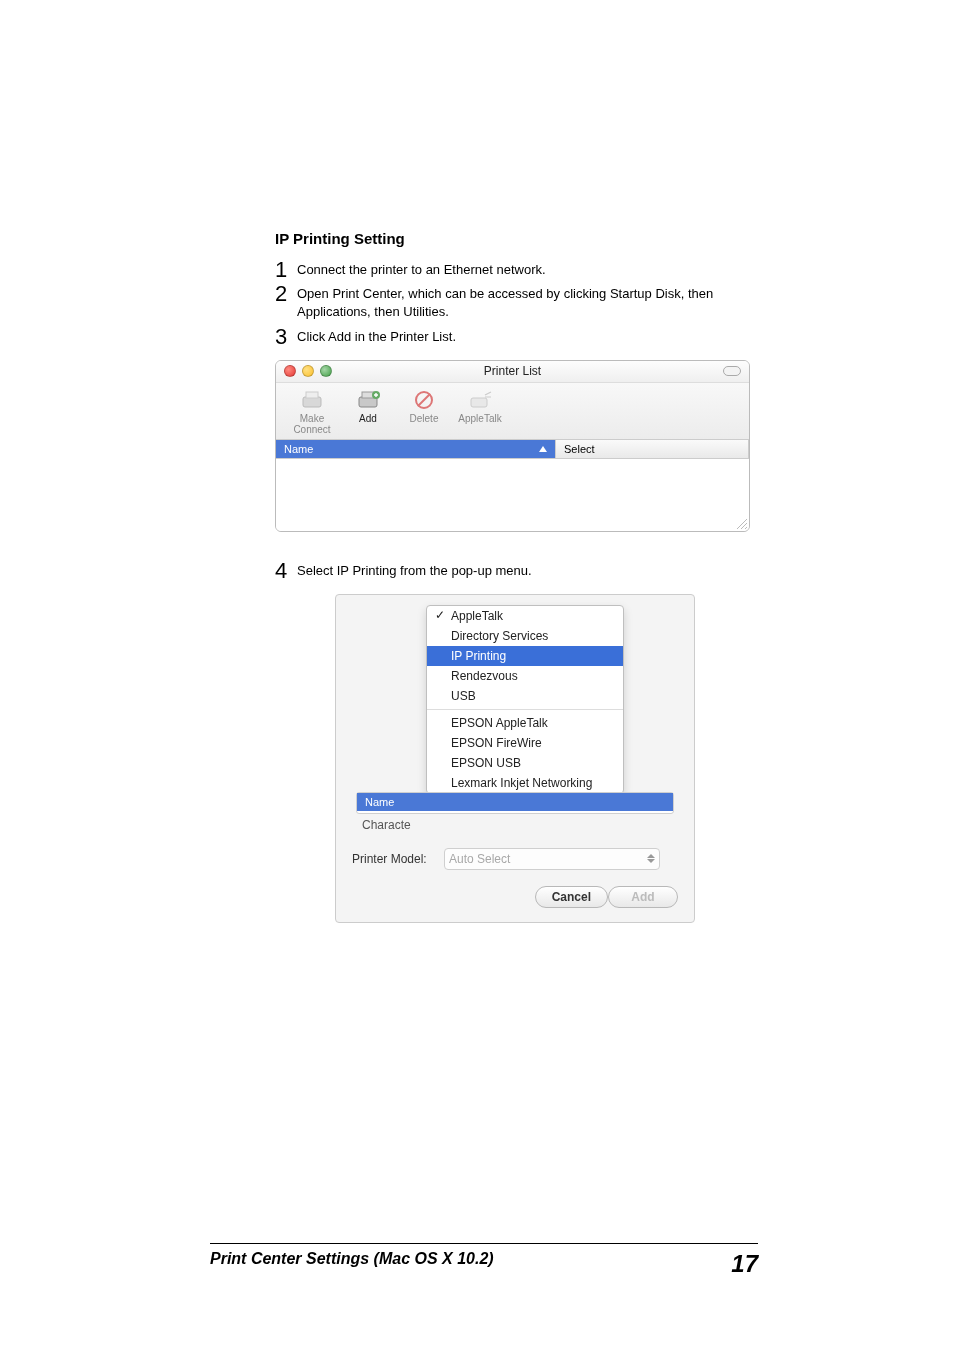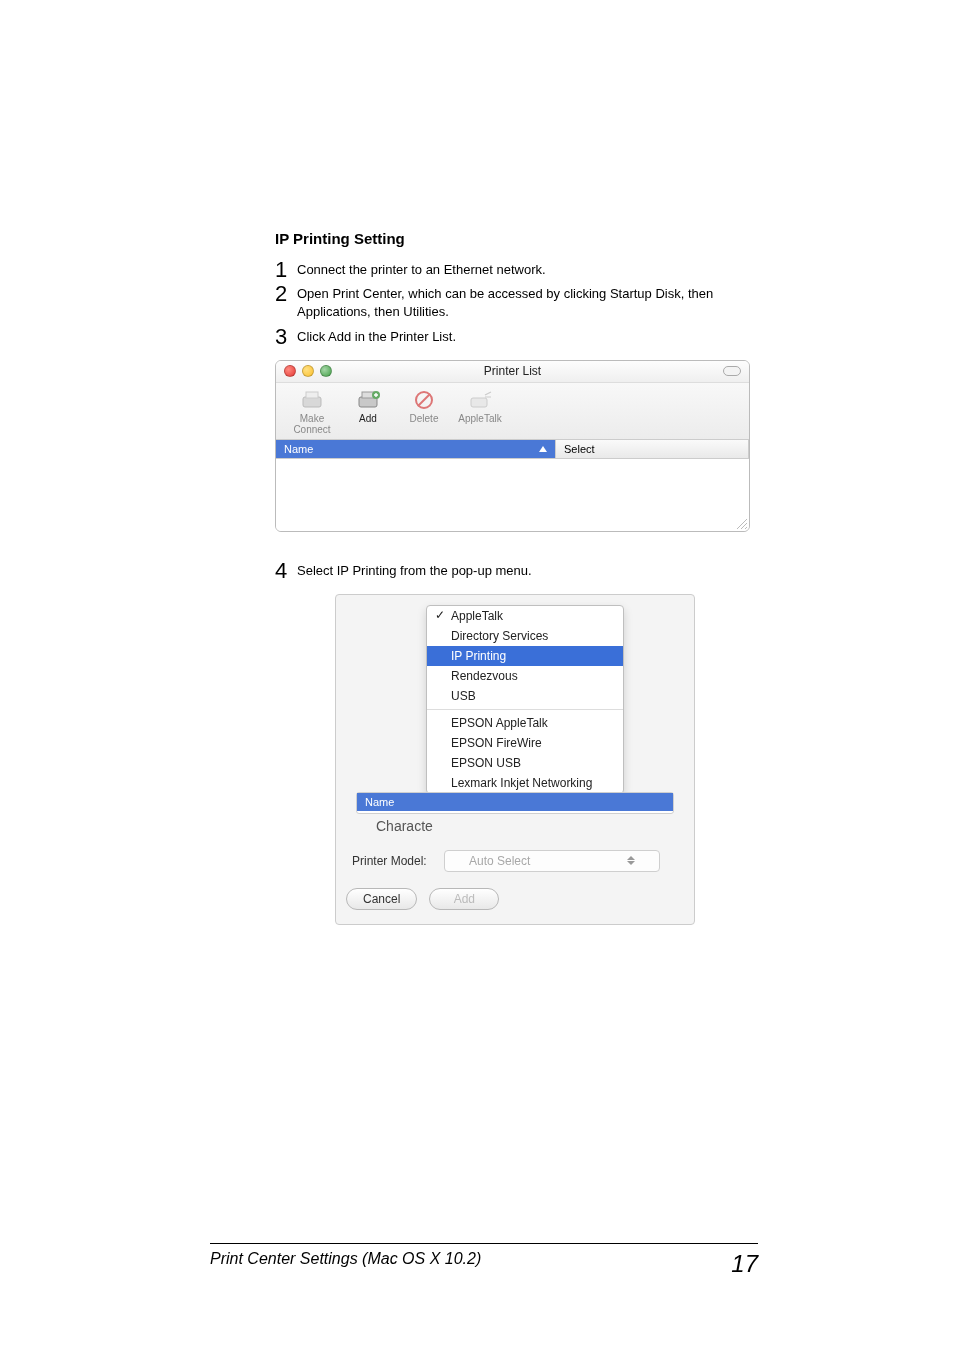--- a/index.html
+++ b/index.html
@@ -177,53 +177,54 @@
     background: #fff;
   }
   .listbox .lh {
     background: #4a78d6;
     color: #fff;
     font-size: 11px;
     padding: 3px 8px;
   }
   .listbox .lbody { height: 2px; }
   .char-row {
-    margin: 2px 10px 0 26px;
-    font-size: 14px;
+    margin: 2px 10px 0 12px;
+    font-size: 12px;
     color: #555;
     padding: 2px 4px;
   }
 
   .model-row {
     display: flex;
     align-items: center;
     margin: 14px 24px 0 6px;
     font-size: 12px;
   }
   .model-row .lbl { width: 92px; color: #333; }
   .model-row .sel {
     flex: 1;
     display: flex;
     align-items: center;
     justify-content: space-between;
     border: 1px solid #cfcfcf;
     border-radius: 4px;
     background: #fdfdfd;
     color: #a8a8a8;
-    padding: 3px 24px;
+    padding: 3px 4px;
   }
   .model-row .chev { display:flex; flex-direction:column; gap:1px; }
   .model-row .chev span { width:0;height:0;border-left:4px solid transparent;border-right:4px solid transparent; }
   .model-row .chev .up { border-bottom:4px solid #999; }
   .model-row .chev .dn { border-top:4px solid #999; }
 
   .btn-row {
     display: flex;
-    gap: 12px;
+    justify-content: flex-end;
     margin: 16px 6px 0 0;
+    font-weight: bold;
   }
   .aqua-btn {
     min-width: 70px;
     padding: 3px 16px;
     border: 1px solid #b8b8b8;
     border-radius: 12px;
     background: linear-gradient(#ffffff, #e8e8e8);
     font-size: 12px;
     color: #333;
     text-align: center;
@@ -235,20 +236,21 @@
     left: 210px;
     bottom: 72px;
     width: 548px;
     border-top: 1px solid #000;
     padding-top: 6px;
     display: flex;
     justify-content: space-between;
     font-style: italic;
     font-family: Arial, sans-serif;
     font-size: 16px;
+    font-weight: bold;
   }
   .footer .pn {
     font-style: italic;
     font-size: 24px;
   }
 </style>
 </head>
 <body>
 
 <div class="page">

